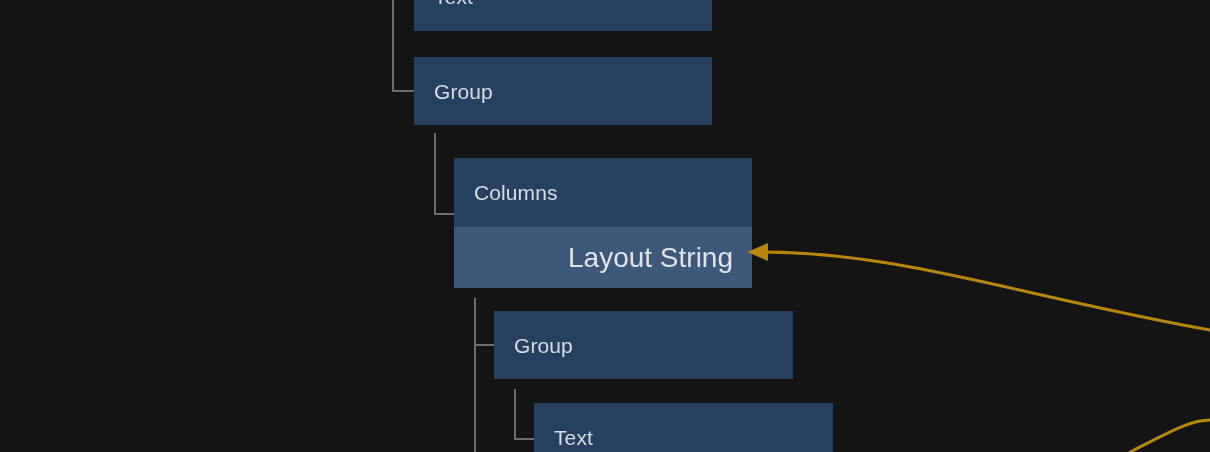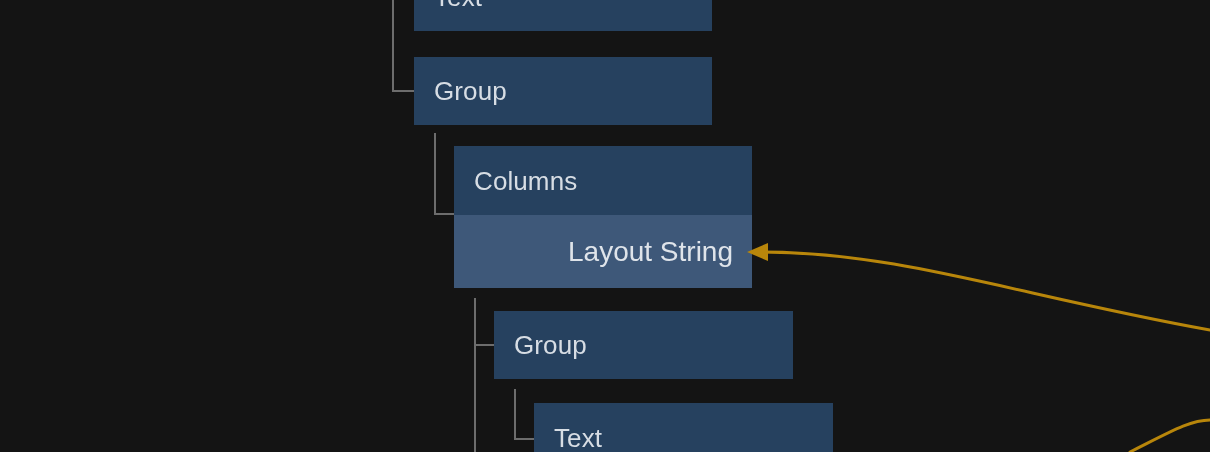--- a/index.html
+++ b/index.html
@@ -19,39 +19,40 @@
   
   .node {
     position: absolute;
     box-sizing: border-box;
     background: #26415f;
     display: flex;
     align-items: center;
   }
   .node-label {
     color: #d7dde4;
-    font-size: 26px;
+    font-size: 21px;
     line-height: 1;
     letter-spacing: 0.1px;
     white-space: nowrap;
     padding-left: 20px;
   }
 
   
   .node-composite {
     position: absolute;
     box-sizing: border-box;
     display: flex;
     flex-direction: column;
   }
   .node-header {
     background: #26415f;
     display: flex;
     align-items: center;
     flex: 0 0 auto;
+    margin-top: 12px;
   }
   .node-header .node-label { padding-left: 20px; }
   .node-row {
     background: #3e5879;
     display: flex;
     align-items: center;
     justify-content: flex-end;
     flex: 1 1 auto;
   }
   .node-row .row-label {

